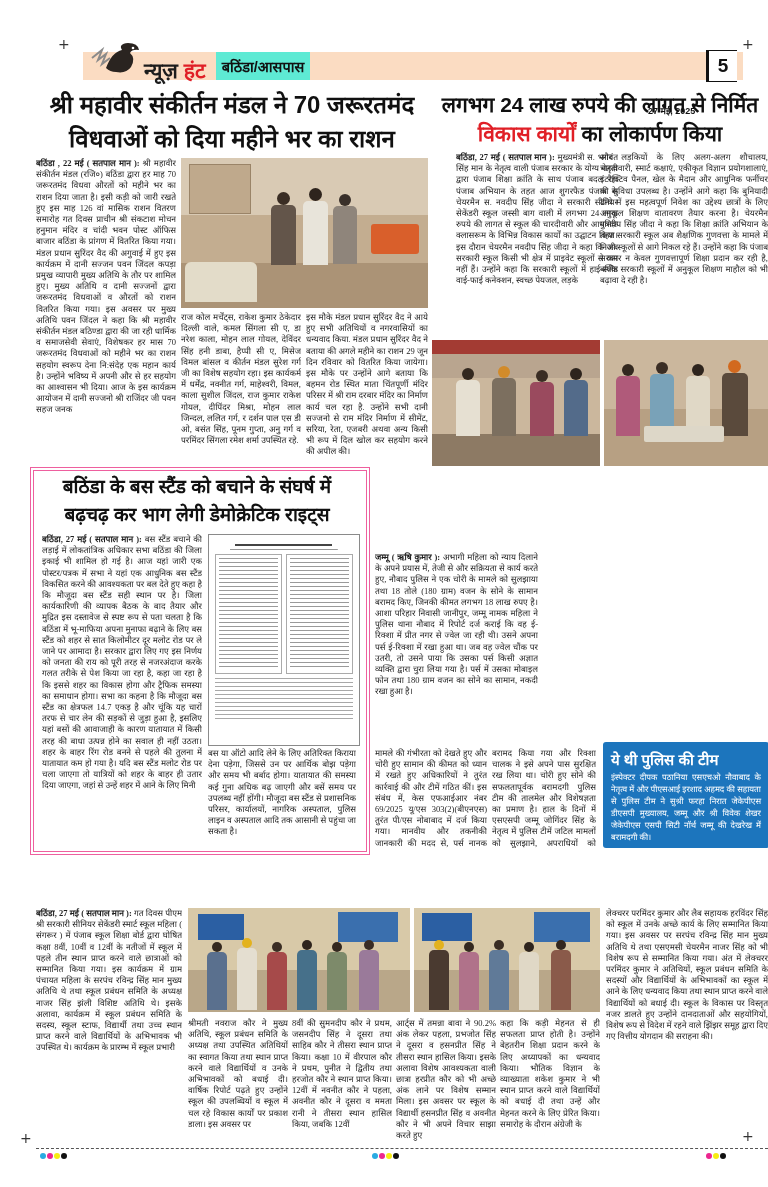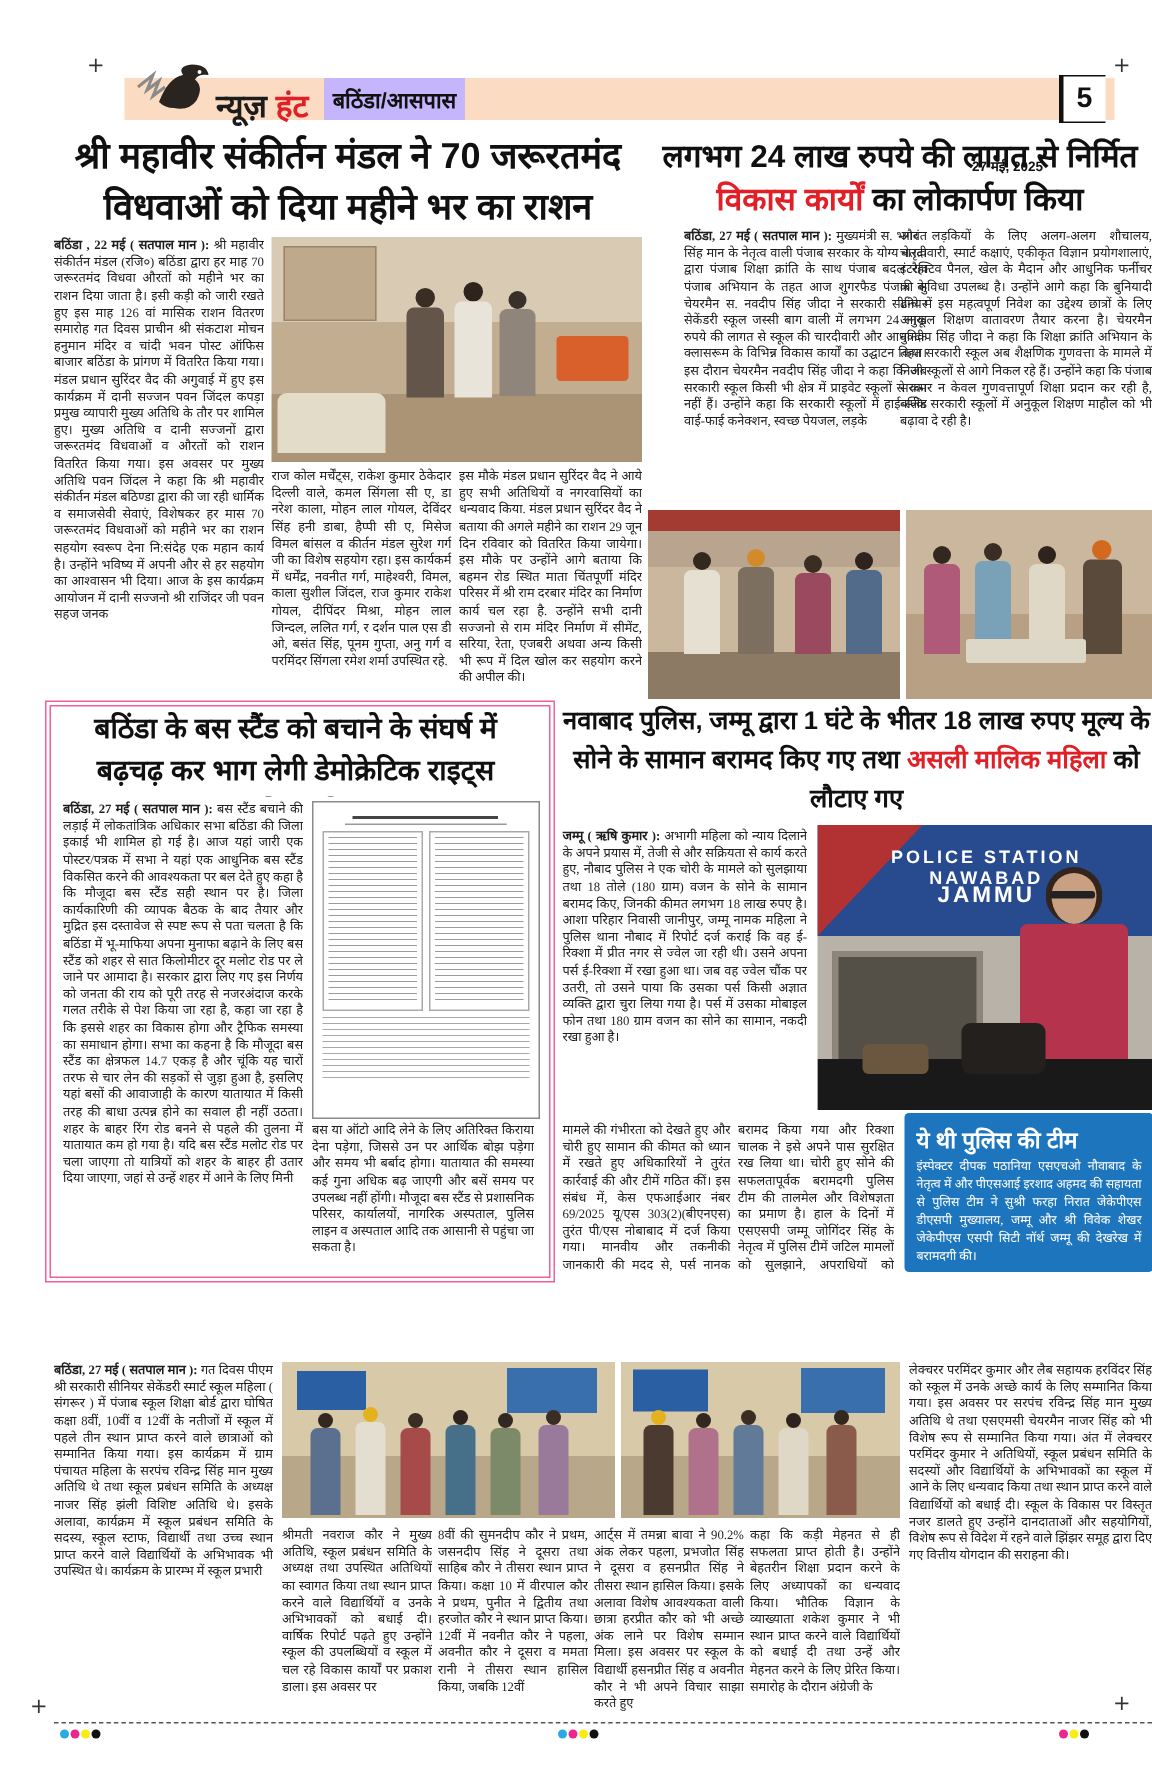--- a/index.html
+++ b/index.html
@@ -4,21 +4,21 @@
 <style>
   html,body{margin:0;padding:0;background:#ffffff;}
   #page{position:relative;width:768px;height:1187px;background:#fff;overflow:hidden;
         font-family:"Liberation Serif",serif;color:#1c1c1c;}
   .abs{position:absolute;}
   .crop{position:absolute;font:14px "DejaVu Sans",sans-serif;color:#333;}
   
   .mastbar{background:#fbdcc2;}
   .brand{font-family:"Liberation Sans",sans-serif;font-weight:bold;font-size:21px;white-space:nowrap;}
   .brand .red{color:#e01f26;}
-  .sectionpatch{background:#c4b5fd;display:flex;align-items:center;justify-content:center;
+  .sectionpatch{background:#5eead4;display:flex;align-items:center;justify-content:center;
     font-family:"Liberation Sans",sans-serif;font-weight:bold;font-size:14.5px;color:#111;}
   .dateline-top{font-family:"Liberation Sans",sans-serif;font-weight:bold;font-size:9px;color:#111;margin-top:44px;}
   .pagenum{background:#fff;border-left:3px solid #111;border-top:1px solid #111;border-bottom:1px solid #111;
     display:flex;align-items:center;justify-content:center;font-family:"Liberation Sans",sans-serif;
     font-weight:bold;font-size:19px;color:#111;}
   
   .hl{font-family:"Liberation Sans",sans-serif;font-weight:bold;color:#101010;text-align:center;overflow:hidden;}
   .hl .red{color:#e01f26;}
   .col{font-size:8.5px;line-height:11.2px;text-align:justify;overflow:hidden;color:#1d1d1d;}
   .col .dl{font-weight:bold;}
@@ -142,43 +142,25 @@
           <div class="lines"></div>
         </div>
       <div class="fcol">
           <div class="lines"></div>
         </div>
     </div>
     <div class="ffoot"></div>
   </div>
   <div class="abs col" style="left:208px;top:748px;width:148px;height:92px;">बस या ऑटो आदि लेने के लिए अतिरिक्त किराया देना पड़ेगा, जिससे उन पर आर्थिक बोझ पड़ेगा और समय भी बर्बाद होगा। यातायात की समस्या कई गुना अधिक बढ़ जाएगी और बसें समय पर उपलब्ध नहीं होंगी। मौजूदा बस स्टैंड से प्रशासनिक परिसर, कार्यालयों, नागरिक अस्पताल, पुलिस लाइन व अस्पताल आदि तक आसानी से पहुंचा जा सकता है।</div>
 
-  <div class="abs hl" style="left:374px;top:468px;width:394px;height:78px;font-size:17px;line-height:26px;">
-    <span>नवाबाद पुलिस, जम्मू द्वारा 1 घंटे के भीतर 18 लाख रुपए मूल्य के सोने के सामान बरामद किए गए तथा </span><span class="red">असली मालिक महिला</span><span> को लौटाए गए</span>
-  </div>
   <div class="abs col" style="left:375px;top:552px;width:163px;height:190px;">
     <span class="dl">जम्मू ( ऋषि कुमार ):</span>
     <span>अभागी महिला को न्याय दिलाने के अपने प्रयास में, तेजी से और सक्रियता से कार्य करते हुए, नौबाद पुलिस ने एक चोरी के मामले को सुलझाया तथा 18 तोले (180 ग्राम) वजन के सोने के सामान बरामद किए, जिनकी कीमत लगभग 18 लाख रुपए है। आशा परिहार निवासी जानीपुर, जम्मू नामक महिला ने पुलिस थाना नौबाद में रिपोर्ट दर्ज कराई कि वह ई-रिक्शा में प्रीत नगर से ज्वेल जा रही थी। उसने अपना पर्स ई-रिक्शा में रखा हुआ था। जब वह ज्वेल चौंक पर उतरी, तो उसने पाया कि उसका पर्स किसी अज्ञात व्यक्ति द्वारा चुरा लिया गया है। पर्स में उसका मोबाइल फोन तथा 180 ग्राम वजन का सोने का सामान, नकदी रखा हुआ है।</span>
   </div>
 
-  <div class="abs photo" style="left:545px;top:550px;width:223px;height:190px;
-       background:linear-gradient(#b9b2a8 0 100%);">
-    <div class="abs" style="left:0;top:0;width:223px;height:74px;background:#274b8e;">
-      <div class="abs" style="left:0;top:0;width:0;height:0;border-top:74px solid #b23233;border-right:70px solid transparent;"></div>
-      <div class="abs banner-text" style="left:10px;top:14px;width:205px;font-size:12px;">POLICE STATION NAWABAD</div>
-      <div class="abs banner-text" style="left:10px;top:38px;width:205px;font-size:15px;">JAMMU</div>
-    </div>
-    <div class="abs" style="left:10px;top:84px;width:92px;height:70px;background:#555047;border:4px solid #8e867a;"></div>
-    <div class="head" style="left:152px;top:28px;width:30px;height:34px;background:#c9a182;border:4px solid #33241c;border-bottom:none;"></div>
-    <div class="abs" style="left:155px;top:44px;width:30px;height:5px;background:#222;border-radius:2px;"></div>
-    <div class="body" style="left:135px;top:66px;width:72px;height:96px;background:#b5334d;"></div>
-    <div class="abs" style="left:0;top:156px;width:223px;height:34px;background:#191919;"></div>
-    <div class="abs" style="left:96px;top:132px;width:56px;height:34px;background:#23201e;border-radius:6px;"></div>
-    <div class="abs" style="left:30px;top:146px;width:44px;height:20px;background:#6b5640;border-radius:4px;"></div>
-  </div>
 
   <div class="abs col" style="left:375px;top:748px;width:112px;height:100px;">मामले की गंभीरता को देखते हुए और चोरी हुए सामान की कीमत को ध्यान में रखते हुए अधिकारियों ने तुरंत कार्रवाई की और टीमें गठित कीं। इस संबंध में, केस एफआईआर नंबर 69/2025 यू/एस 303(2)(बीएनएस) तुरंत पी/एस नोबाबाद में दर्ज किया गया। मानवीय और तकनीकी जानकारी की मदद से, पर्स नानक नगर से और सभी सोने के सामान के साथ-साथ मोबाइल फोन ई-रिक्शा से ही</div>
   <div class="abs col" style="left:492px;top:748px;width:104px;height:100px;">बरामद किया गया और रिक्शा चालक ने इसे अपने पास सुरक्षित रख लिया था। चोरी हुए सोने की सफलतापूर्वक बरामदगी पुलिस टीम की तालमेल और विशेषज्ञता का प्रमाण है। हाल के दिनों में एसएसपी जम्मू जोगिंदर सिंह के नेतृत्व में पुलिस टीमें जटिल मामलों को सुलझाने, अपराधियों को सलाखों के पीछे डालने, पीड़ितों को राहत प्रदान करने और सार्वजनिक सुरक्षा सुनिश्चित करने में सक्षम रहे हैं।</div>
 
   <div class="abs teambox" style="left:603px;top:742px;width:150px;height:92px;">
     <div class="tt">ये थी पुलिस की टीम</div>
     <div class="tb">इंस्पेक्टर दीपक पठानिया एसएचओ नौवाबाद के नेतृत्व में और पीएसआई इरशाद अहमद की सहायता से पुलिस टीम ने सुश्री फरहा निरात जेकेपीएस डीएसपी मुख्यालय, जम्मू और श्री विवेक शेखर जेकेपीएस एसपी सिटी नॉर्थ जम्मू की देखरेख में बरामदगी की।</div>
   </div>
 
 

